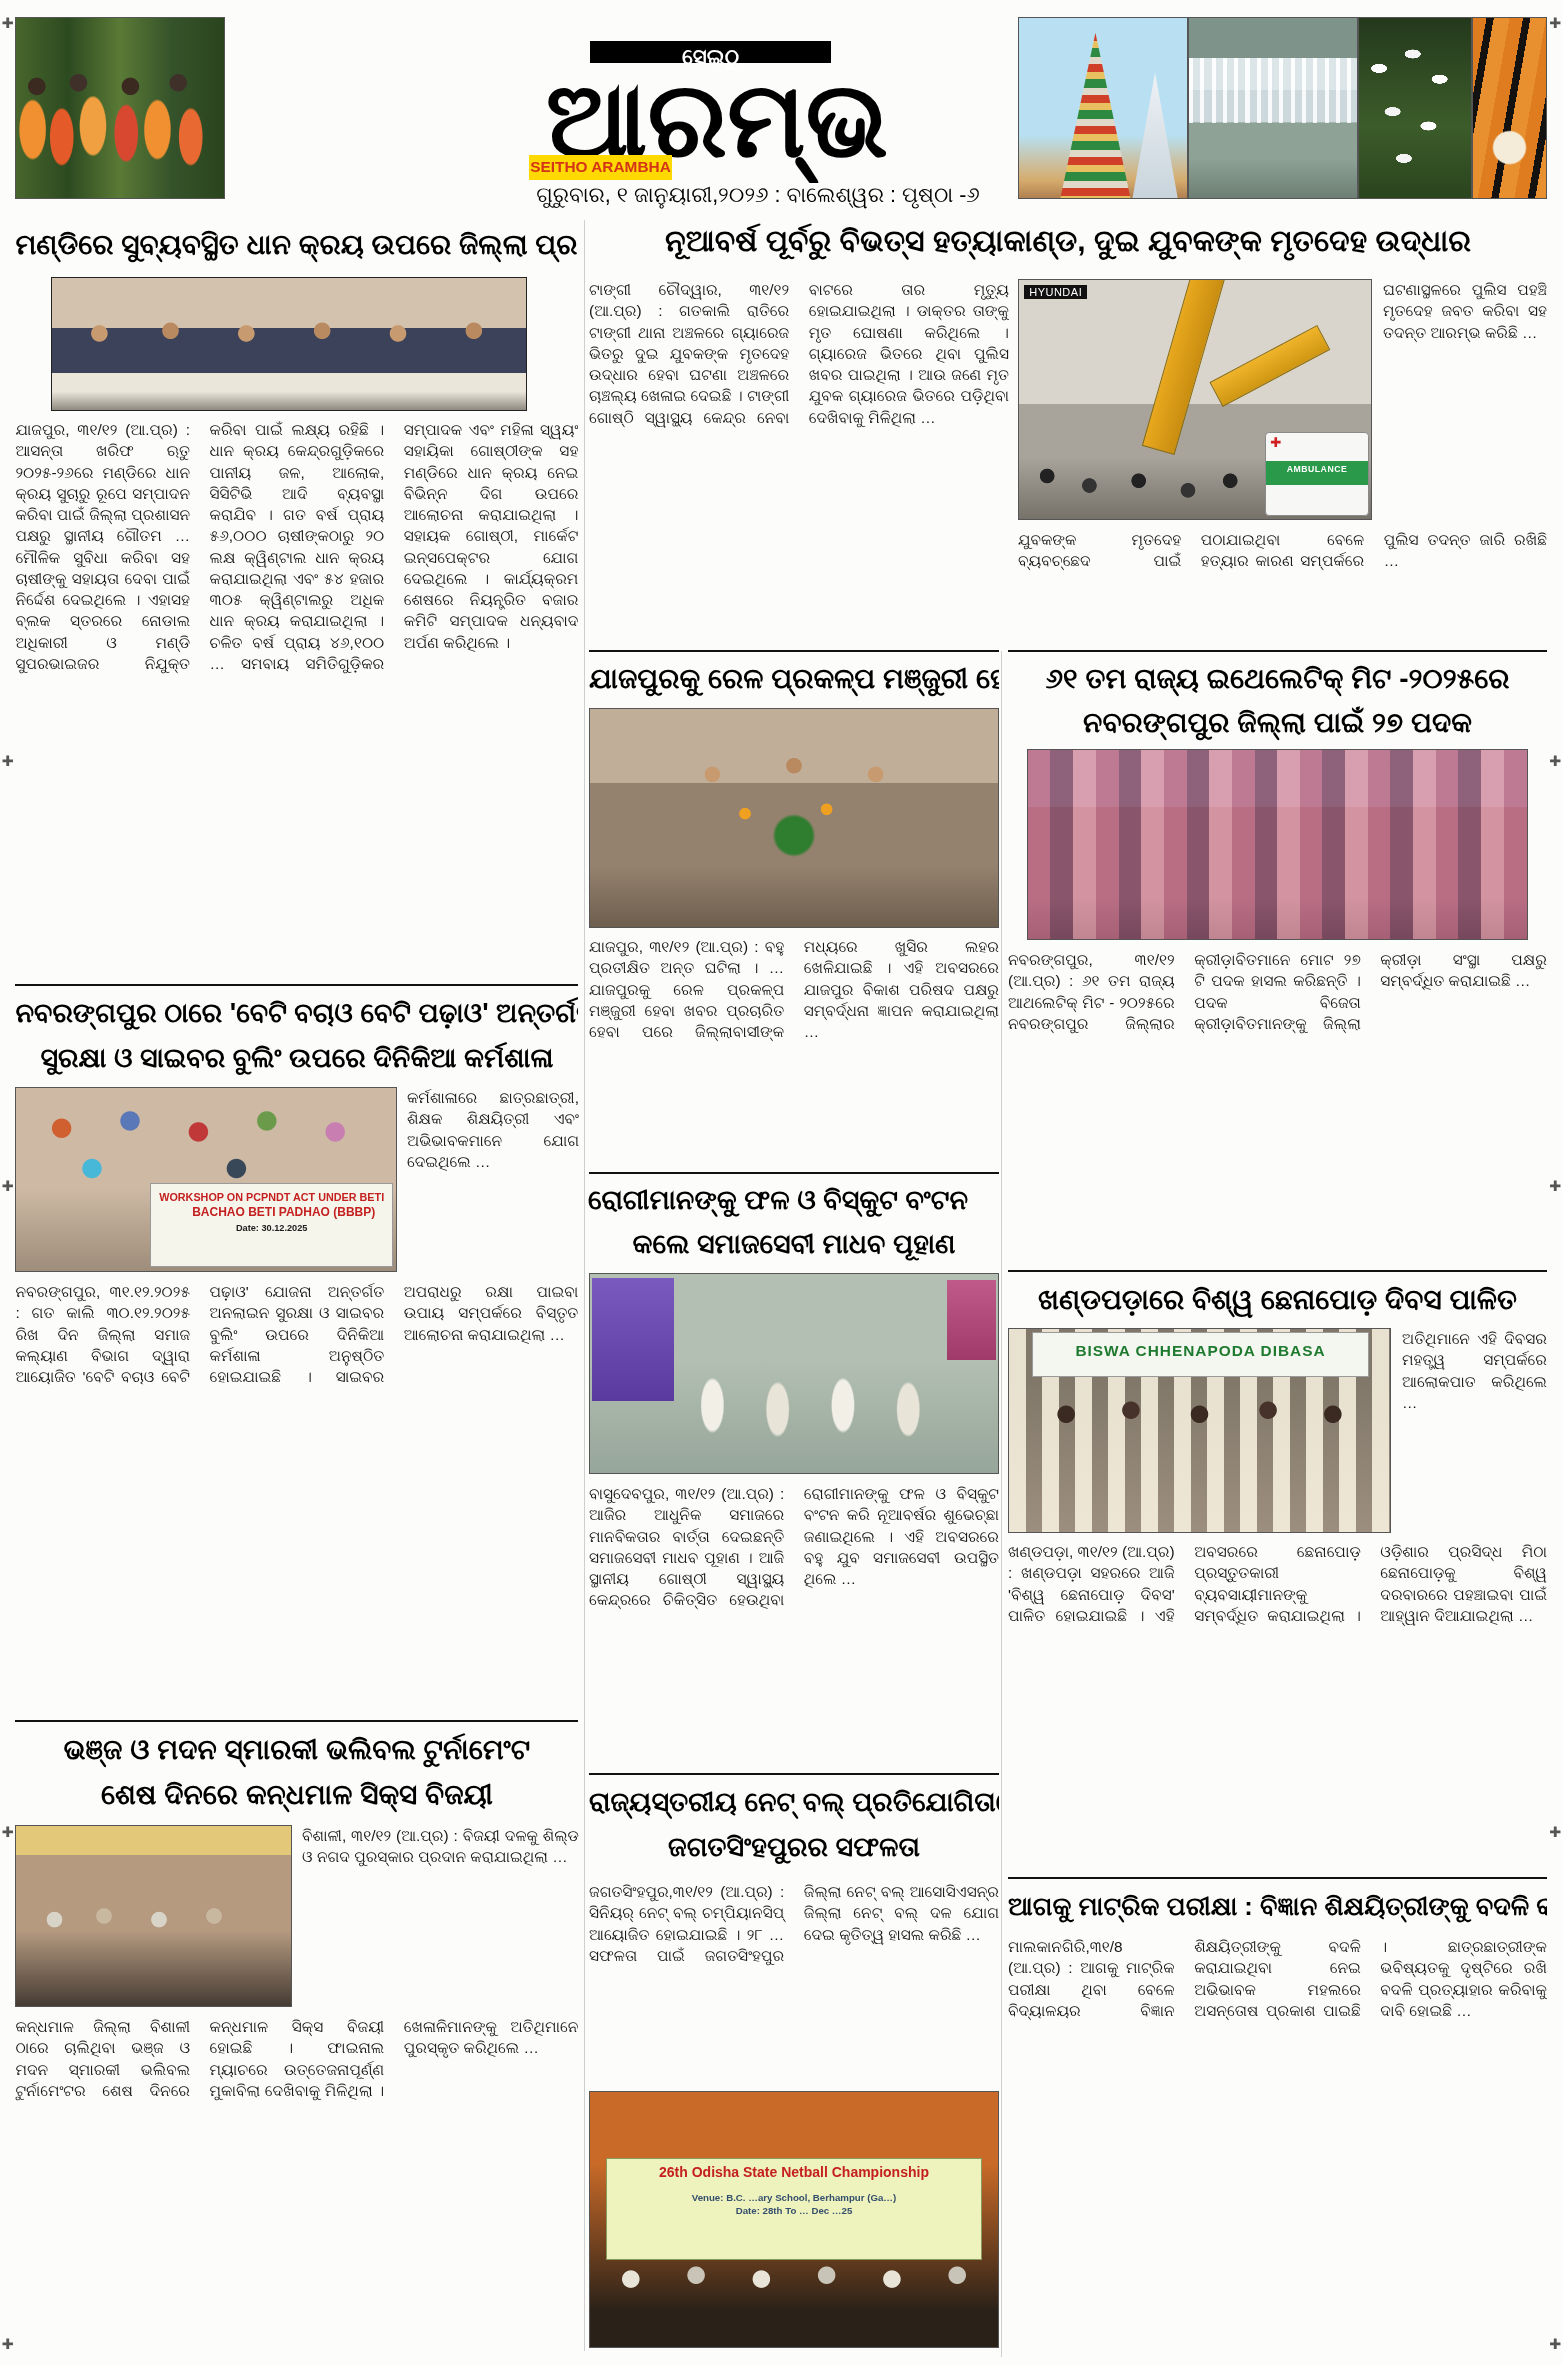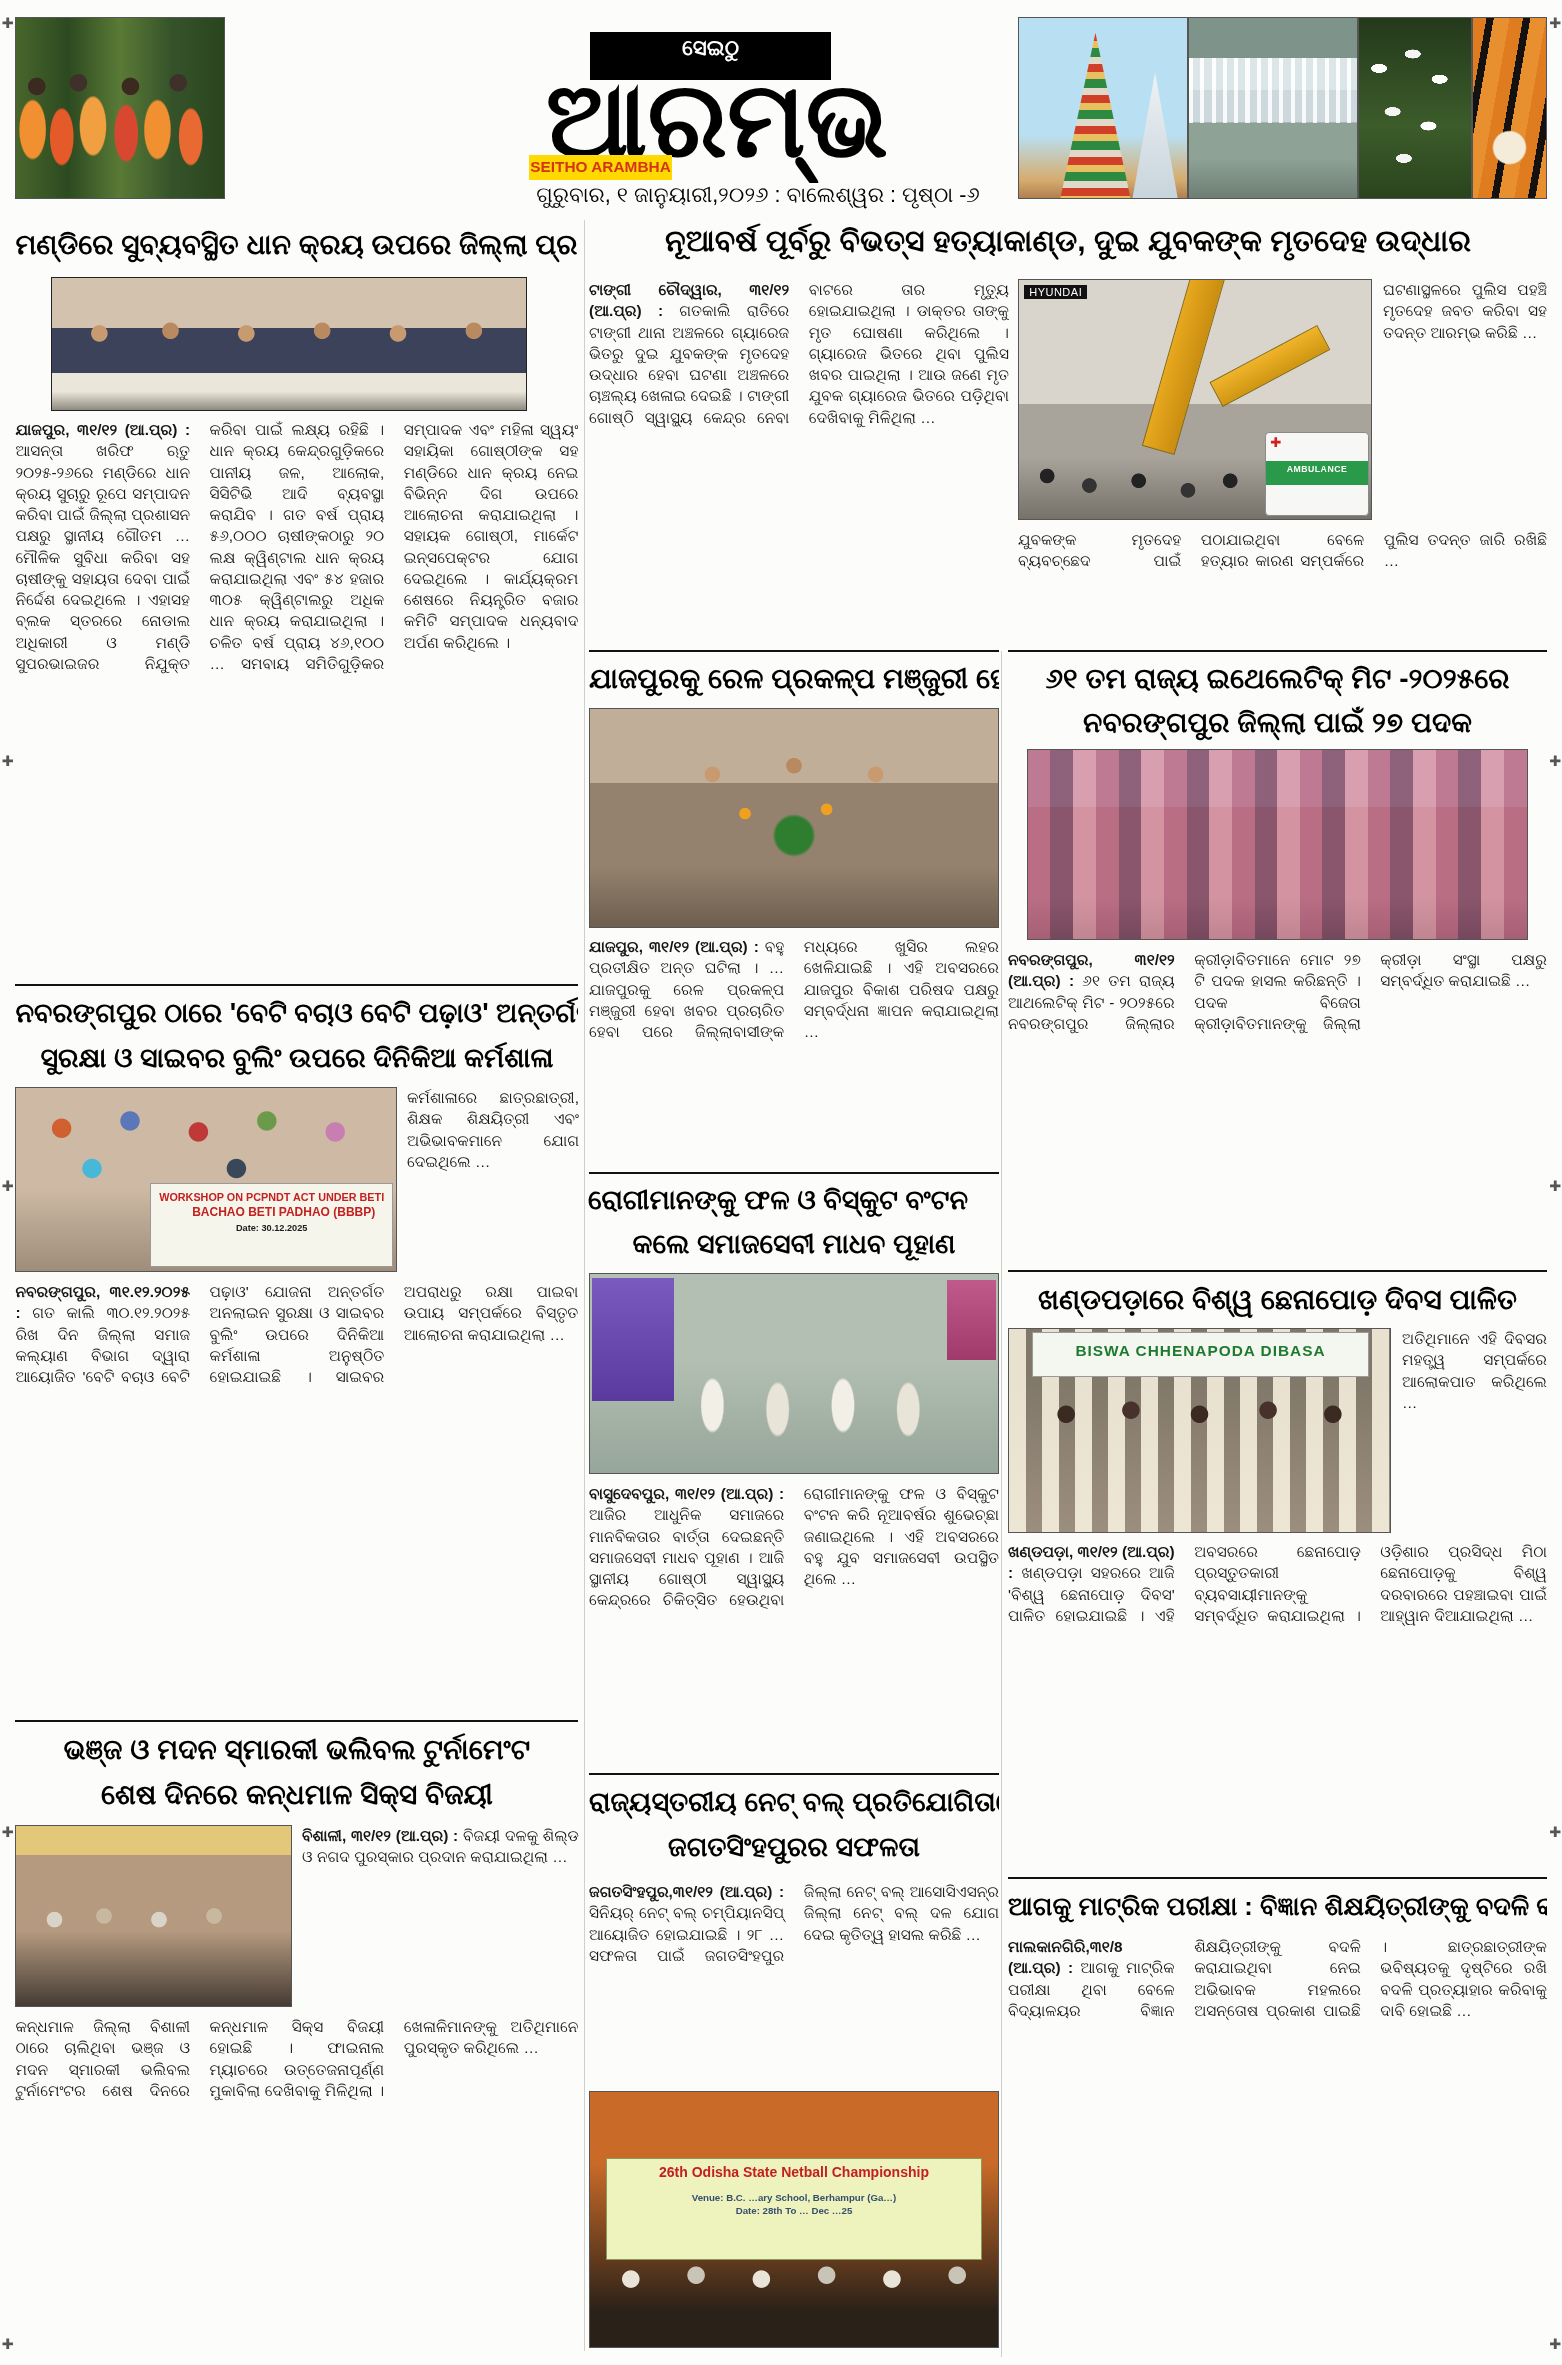--- a/index.html
+++ b/index.html
@@ -5,27 +5,27 @@
 <style>
   html,body{margin:0;padding:0;background:#9a9a9a;}
   #page{position:relative;width:1563px;height:2366px;background:#fcfcfa;
         font-family:"Liberation Sans","DejaVu Sans",sans-serif;overflow:hidden;color:#141414;}
   .h1{position:absolute;font-weight:bold;color:#000;text-align:center;
       white-space:nowrap;overflow:hidden;}
   .body-text{position:absolute;font-size:15.4px;line-height:1.38;text-align:justify;
       color:#151515;overflow:hidden;}
   .c3{column-count:3;column-gap:19.5px;}
   .c2{column-count:2;column-gap:19.5px;}
-  .dl{font-weight:bold;}
+  .dl{font-weight:normal;}
   .rule{position:absolute;height:1.5px;background:#111;}
   .vsep{position:absolute;width:1px;background:#cfcfcf;}
   .regmark{position:absolute;font-size:14.3px;color:#555;width:15.4px;text-align:center;}
 
   
-  .ribbon{position:absolute;left:590px;top:32px;width:241px;height:48px;background:#000;
+  .ribbon{position:absolute;left:590px;top:41px;width:241px;height:22px;background:#000;
           color:#fff;font-weight:bold;font-size:21.5px;line-height:33px;text-align:center;}
   .mast-title{position:absolute;left:507px;top:60px;width:420px;height:123px;
           font-size:105px;line-height:120px;font-weight:bold;color:#000;text-align:center;
           overflow:hidden;}
   .mast-tag{position:absolute;left:529px;top:155px;width:143px;height:24.6px;background:#ffd900;
           color:#d43418;font-weight:bold;font-size:15.4px;line-height:24.6px;text-align:center;}
   .mast-date{position:absolute;left:512px;top:183px;width:492px;height:28px;
           font-size:21.5px;font-weight:normal;color:#000;text-align:center;white-space:nowrap;overflow:hidden;}
 
   

